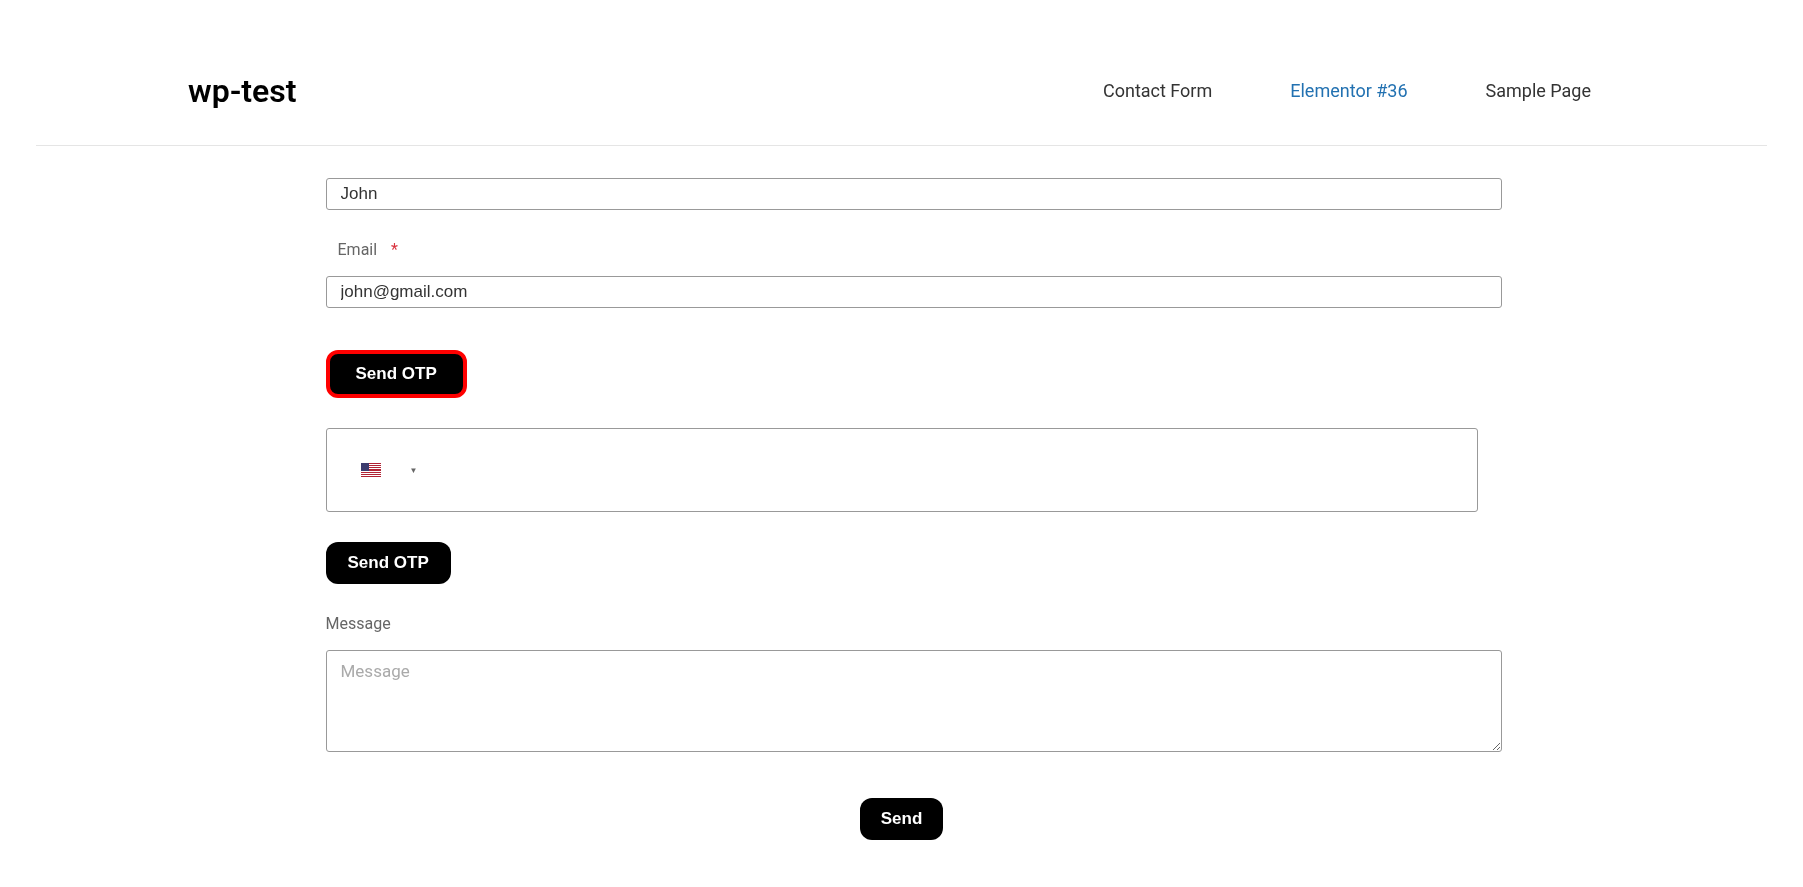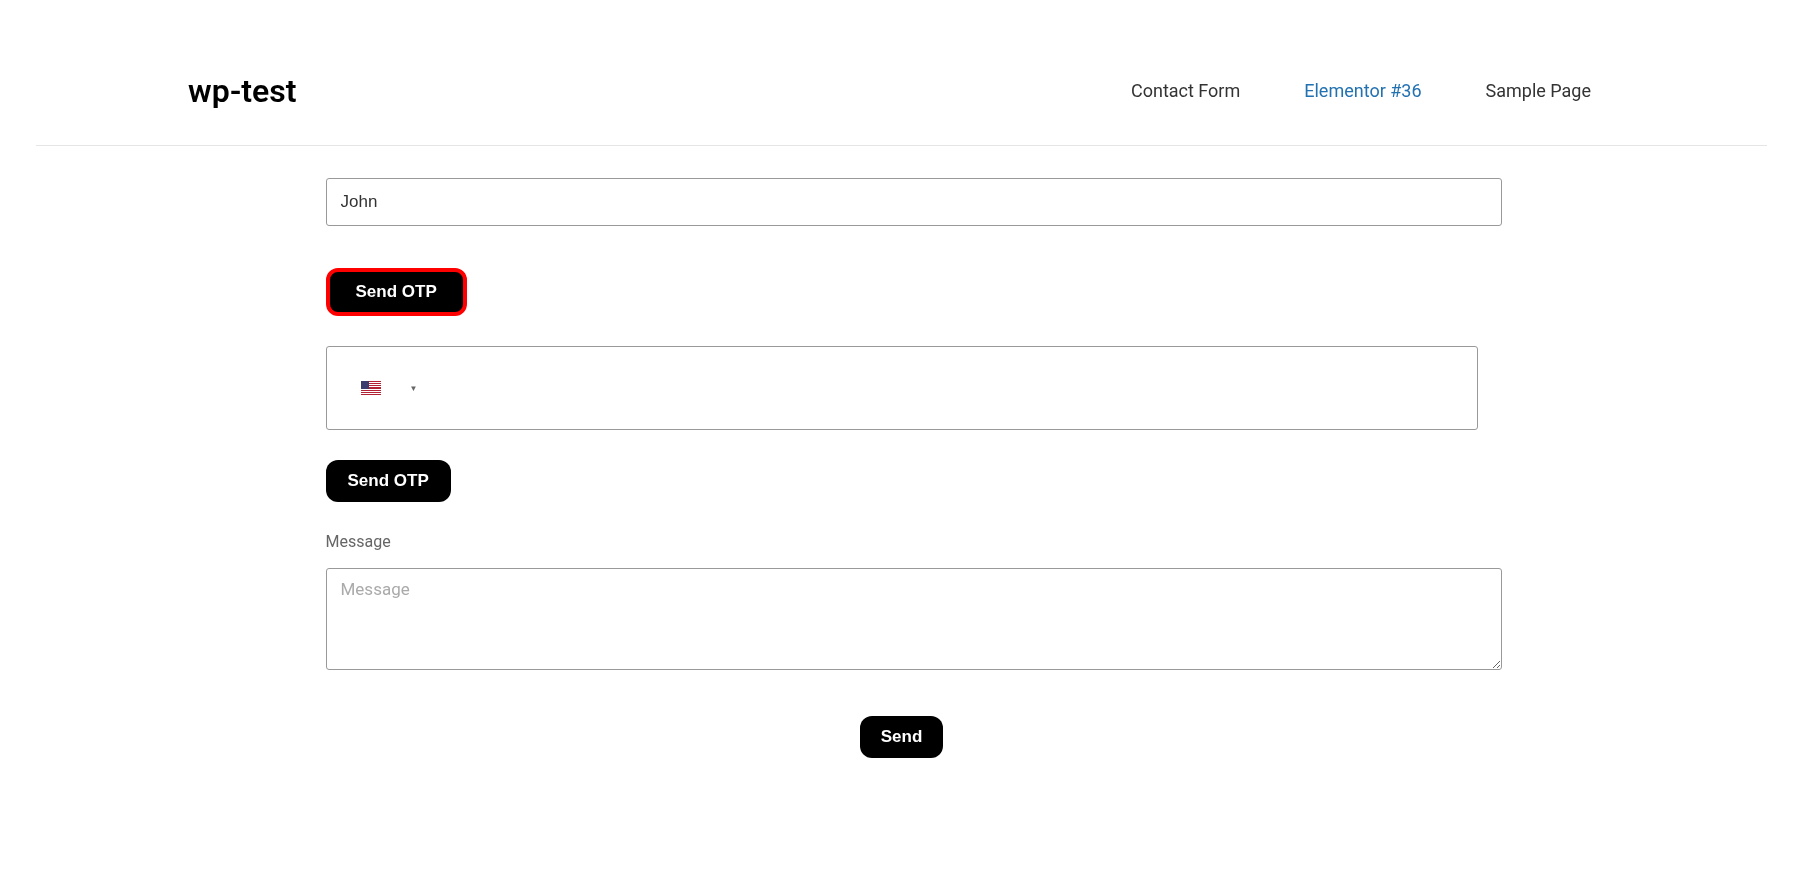--- a/index.html
+++ b/index.html
@@ -23,21 +23,21 @@
     }
     
     .site-title {
       font-size: 32px;
       font-weight: 600;
       color: #000;
     }
     
     .nav-menu {
       display: flex;
-      gap: 16px;
+      gap: 30px;
       list-style: none;
     }
     
     .nav-menu a {
       text-decoration: none;
       font-size: 18px;
       color: #333;
     }
     
     .nav-menu a.active {
@@ -61,21 +61,21 @@
       margin-bottom: 5px;
     }
     
     .required {
       color: #d9333f;
       margin-left: 2px;
     }
     
     .form-input {
       width: 100%;
-      padding: 13px 14px;
+      padding: 5px 14px;
       border: 1px solid #999;
       border-radius: 3px;
       font-size: 17px;
       color: #333;
       background: #fff;
       outline: none;
     }
     
     .form-input::placeholder {
       color: #aaa;
@@ -198,20 +198,26 @@
     <li><a href="#">Sample Page</a></li>
   </ul>
 </header>
 
 <div class="form-container">
 
   <div class="form-group">
     <input type="text" class="form-input" value="John" style="">
   </div>
 
+  <div class="form-group">
+    <label class="form-label">
+      <span>Email</span><span class="required">*</span>
+    </label>
+    <input type="email" class="form-input" value="john@gmail.com" style="">
+  </div>
 
   <div class="form-group">
     <button class="btn btn-highlighted">Send OTP</button>
   </div>
 
   <div class="form-group">
     <div class="phone-input-wrapper">
       <div class="flag-selector">
         <span class="flag-us"></span>
         <span class="dropdown-arrow">▼</span>

